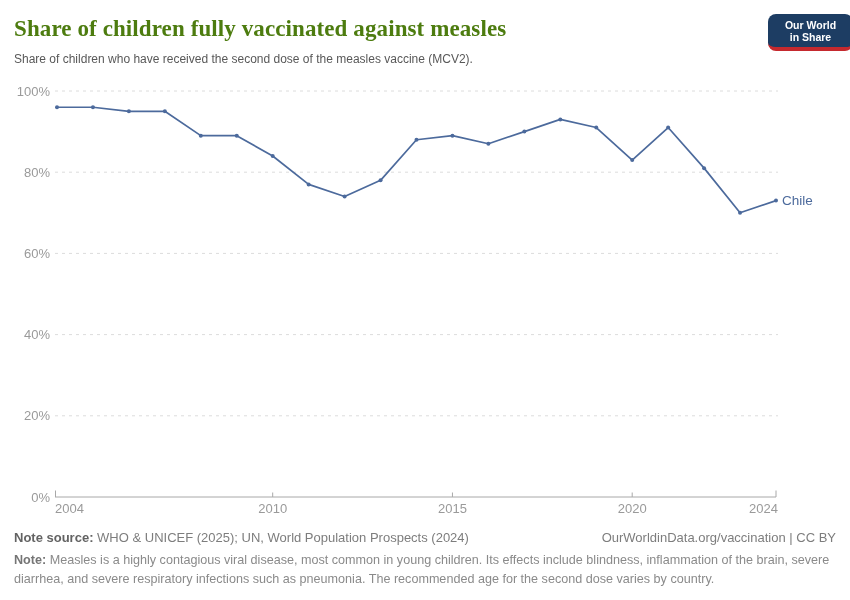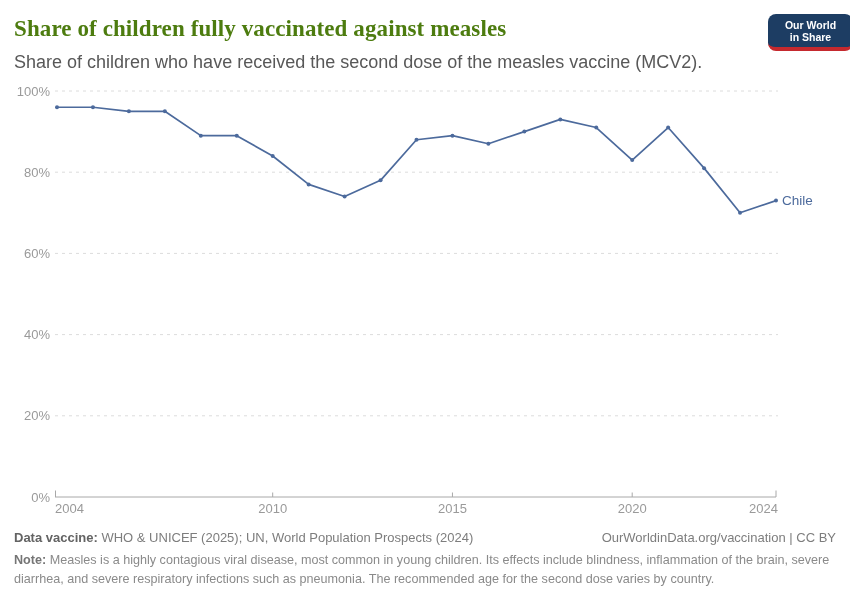--- a/index.html
+++ b/index.html
@@ -7,21 +7,21 @@
   body { font-family:"Liberation Sans", sans-serif; }
   .page { position:relative; width:850px; height:600px; background:#fff; overflow:hidden; }
 
   .chart-title {
     position:absolute; left:14px; top:16px;
     font-family:"Liberation Serif", serif;
     font-size:23px; font-weight:700; color:#4d7c0f; letter-spacing:0.1px;
   }
   .chart-subtitle {
     position:absolute; left:14px; top:52px;
-    font-size:18px; color:#585858;
+    font-size:12px; color:#585858;
   }
 
   .owid-logo {
     position:absolute; left:768px; top:14px; width:85px; height:37px;
     background:#1d3d63; display:flex; flex-direction:column;
     align-items:center; justify-content:center;
     border-bottom:4px solid #c5292e;
     border-radius:8px;
   }
   .owid-logo span {
@@ -98,19 +98,19 @@
       <circle cx="596.25" cy="127.54000000000002" r="2" fill="#4C6A9C"></circle>
       <circle cx="632.2" cy="160.01999999999998" r="2" fill="#4C6A9C"></circle>
       <circle cx="668.15" cy="127.54000000000002" r="2" fill="#4C6A9C"></circle>
       <circle cx="704.1" cy="168.14" r="2" fill="#4C6A9C"></circle>
       <circle cx="740.05" cy="212.8" r="2" fill="#4C6A9C"></circle>
       <circle cx="776" cy="200.62" r="2" fill="#4C6A9C"></circle>
       <text x="782" y="205.12" font-size="13.5px" fill="#4C6A9C" font-family="&quot;Liberation Sans&quot;, sans-serif">Chile</text>
     </svg>
 
   <div class="footer-row">
-    <p><span class="lbl">Data vaccine:</span><span> WHO &amp; UNICEF (2025); UN, World Population Prospects (2024)</span></p>
+    <p><span class="lbl">Note source:</span><span> WHO &amp; UNICEF (2025); UN, World Population Prospects (2024)</span></p>
     <a class="footer-link">OurWorldinData.org/vaccination | CC BY</a>
   </div>
 
   <p class="note"><span class="lbl">Note:</span><span> Measles is a highly contagious viral disease, most common in young children. Its effects include blindness, inflammation of the brain, severe diarrhea, and severe respiratory infections such as pneumonia. The recommended age for the second dose varies by country.</span></p>
 
 </div>
 
 </body></html>

